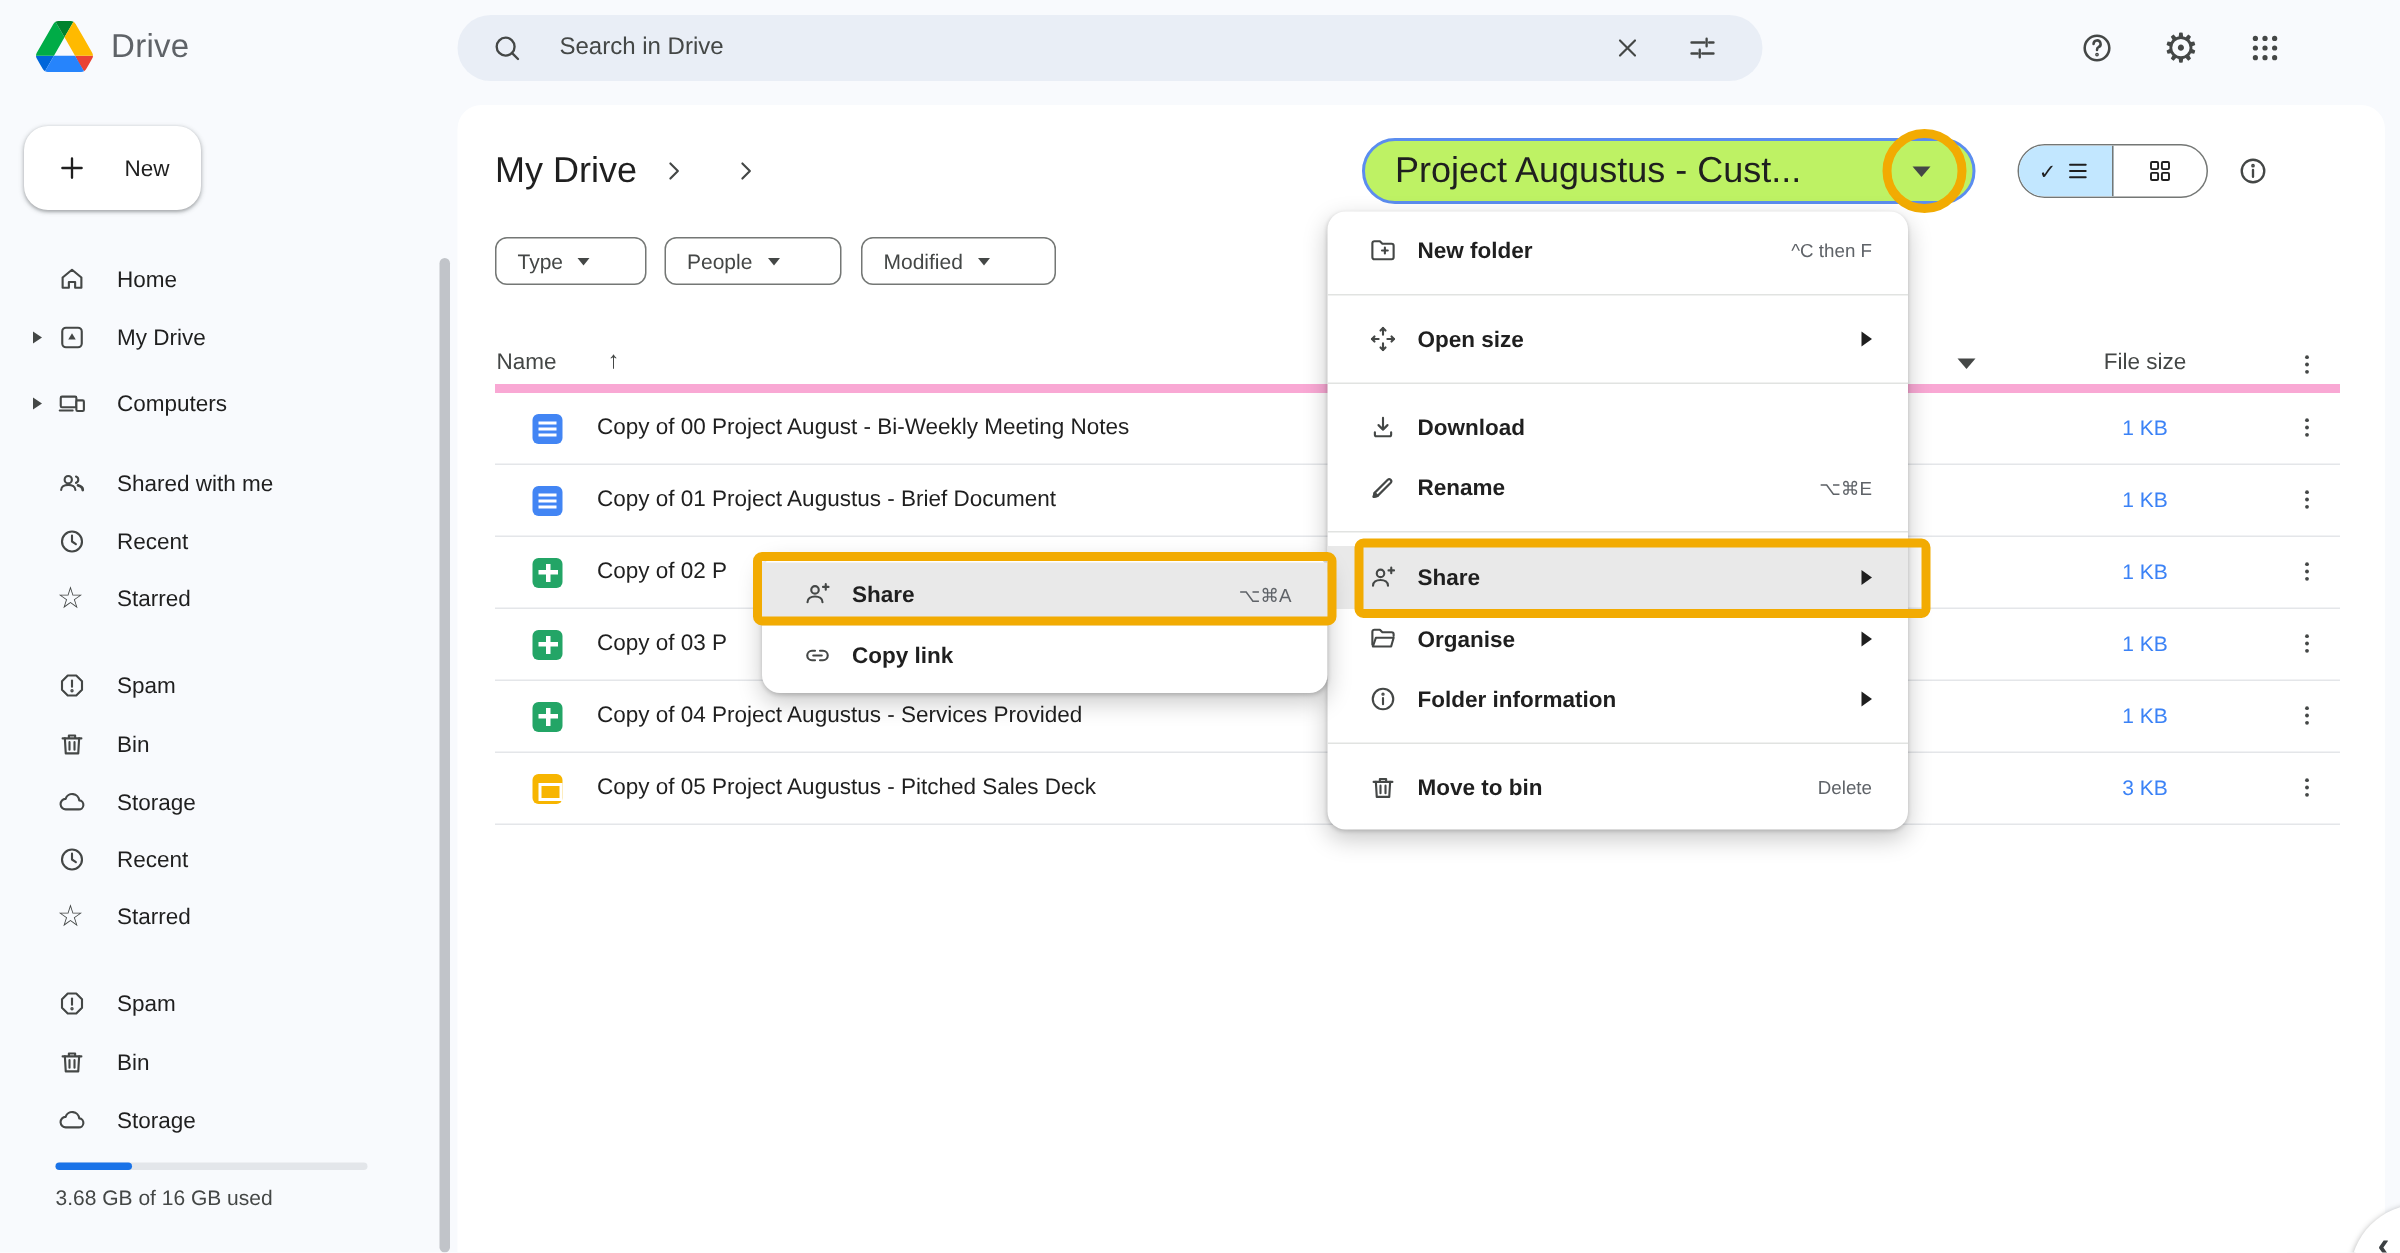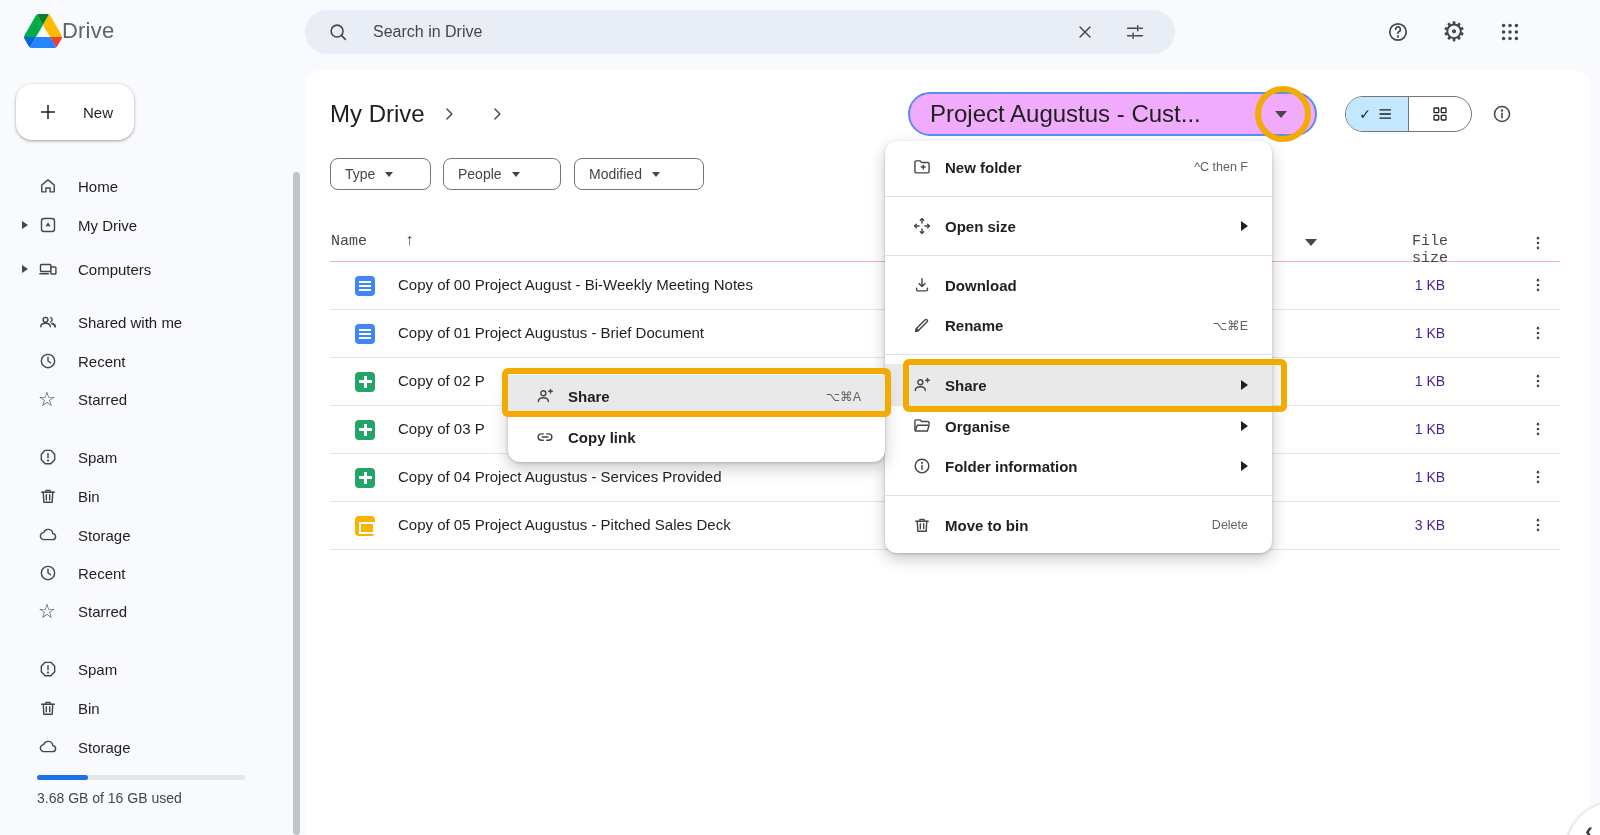--- a/index.html
+++ b/index.html
@@ -5,21 +5,21 @@
   * { margin:0; padding:0; box-sizing:border-box; }
   html,body { width:1600px; height:835px; overflow:hidden; }
   body {
     font-family:"Liberation Sans","DejaVu Sans",sans-serif;
     background:#F8FAFD; color:#1F1F1F; position:relative;
   }
   svg.ic { display:block; fill:none; stroke:currentColor; stroke-width:1.7; stroke-linecap:round; stroke-linejoin:round; }
 
   
   .topbar { position:absolute; left:0; top:0; width:1600px; height:64px; }
-  .brand { position:absolute; left:24px; top:14px; display:flex; align-items:center; gap:0; }
+  .brand { position:absolute; left:24px; top:14px; display:flex; align-items:center; gap:12px; }
   .brand-name { font-size:22px; color:#5F6368; letter-spacing:.2px; }
   .searchbar { position:absolute; left:305px; top:10px; width:870px; height:44px;
     background:#E9EEF6; border-radius:24px; display:flex; align-items:center; padding:0 22px; color:#444746; }
   .searchbar input { flex:1; border:none; background:transparent; outline:none;
     font-family:inherit; font-size:16px; color:#444746; margin-left:24px; }
   .searchbar input::placeholder { color:#444746; opacity:1; }
   .sb-btn { width:36px; height:36px; display:flex; align-items:center; justify-content:center; border-radius:50%; color:#444746; }
   .top-actions { position:absolute; left:1378px; top:12px; display:flex; align-items:center; gap:16px; color:#444746; }
   .top-actions .sb-btn { width:40px; height:40px; }
   .gear-glyph { font-size:27px; line-height:1; color:#444746; }
@@ -41,51 +41,51 @@
   .side-scrollbar { position:absolute; left:293px; top:172px; width:7px; height:663px; background:#C1C4C9; border-radius:4px; }
 
   
   .content { position:absolute; left:305px; top:70px; width:1285px; height:765px;
     background:#fff; border-radius:16px 16px 0 0; }
 
   .crumbs { position:absolute; left:25px; top:22px; height:44px; display:flex; align-items:center; }
   .crumb { font-size:24px; color:#1F1F1F; white-space:nowrap; cursor:pointer; }
   .crumb-chev { color:#444746; margin:0 14px; display:flex; }
   .crumb-pill { position:absolute; left:578px; top:0; width:409px; height:44px; border-radius:22px;
-    background:#f0abfc; border:2px solid #5B8DEF; display:flex; align-items:center; padding:0 20px; cursor:pointer; }
+    background:#bef264; border:2px solid #5B8DEF; display:flex; align-items:center; padding:0 20px; cursor:pointer; }
   .crumb-pill .crumb { font-size:24px; }
   .caret-down { width:0; height:0; border-left:6px solid transparent; border-right:6px solid transparent; border-top:7px solid #444746; }
   .pill-caret { position:absolute; right:28px; }
   .anno-circle { position:absolute; left:925px; top:-6px; width:56px; height:56px; border:6px solid #F2AB02;
     border-radius:50%; z-index:40; pointer-events:none; }
 
   .view-toggle { position:absolute; left:1040px; top:26px; width:127px; height:36px; border:1px solid #747775;
     border-radius:18px; display:flex; overflow:hidden; cursor:pointer; }
   .vt-seg { flex:1; display:flex; align-items:center; justify-content:center; gap:6px; color:#1F1F1F; }
   .vt-list { background:#C2E7FF; border-right:1px solid #747775; }
   .vt-check { font-size:14px; }
   .info-btn { position:absolute; left:1186px; top:33px; width:22px; height:22px; color:#444746; cursor:pointer; }
 
   .chip { position:absolute; top:88px; height:32px; border:1px solid #747775; border-radius:8px;
     display:flex; align-items:center; gap:10px; padding:0 14px; font-size:14px; color:#444746; cursor:pointer; }
   .chip .caret-down { border-left-width:4.5px; border-right-width:4.5px; border-top-width:5.5px; }
 
-  .thead { position:absolute; left:25px; top:155px; width:1230px; height:37px; border-bottom:1px solid #f9a8d4;font-family:Liberation Mono, monospace; }
+  .thead { position:absolute; left:25px; top:155px; width:1230px; height:37px; border-bottom:6px solid #f9a8d4; }
   .thead .h-name { position:absolute; left:1px; top:8px; font-size:15px; font-weight:500; color:#444746; cursor:pointer; }
   .thead .h-sort { position:absolute; left:75px; top:7px; font-size:16px; color:#444746; }
   .thead .h-hidden-caret { position:absolute; left:975px; top:14px; border-top-color:#444746; }
   .thead .h-size { position:absolute; left:1060px; width:80px; top:8px; text-align:center; font-size:15px; font-weight:500; color:#444746; cursor:pointer; }
   .dots-v { color:#444746; cursor:pointer; }
   .thead .dots-v { position:absolute; left:1199px; top:8px; }
 
   .rows { position:absolute; left:25px; top:192px; width:1230px; }
   .frow { position:relative; width:1230px; height:48px; border-bottom:1px solid #E4E6E9; cursor:pointer; }
   .frow .ficon { position:absolute; left:25px; top:14px; width:20px; height:20px; border-radius:4px; }
   .frow .fname { position:absolute; left:68px; top:14px; font-size:15px; color:#1F1F1F; white-space:nowrap; }
-  .frow .fsize { position:absolute; left:1060px; width:80px; top:15px; text-align:center; font-size:14px; color:#4c1d95; }
+  .frow .fsize { position:absolute; left:1060px; width:80px; top:15px; text-align:center; font-size:14px; color:#3b82f6; }
   .frow .dots-v { position:absolute; left:1199px; top:13px; }
 
   .ficon.docs { background:#4285F4; }
   .ficon.docs::after { content:""; position:absolute; left:4px; top:5px; width:12px; height:2px; background:#fff;
     box-shadow:0 4px 0 #fff, 0 8px 0 #fff; }
   .ficon.sheets { background:#23A566; }
   .ficon.sheets::before { content:""; position:absolute; left:9px; top:4px; width:3px; height:12px; background:#fff; }
   .ficon.sheets::after { content:""; position:absolute; left:4px; top:8px; width:13px; height:3px; background:#fff; }
   .ficon.slides { background:#F7B500; }
   .ficon.slides::after { content:""; position:absolute; left:4px; top:6px; width:12px; height:8px; border:2.5px solid #fff; }

